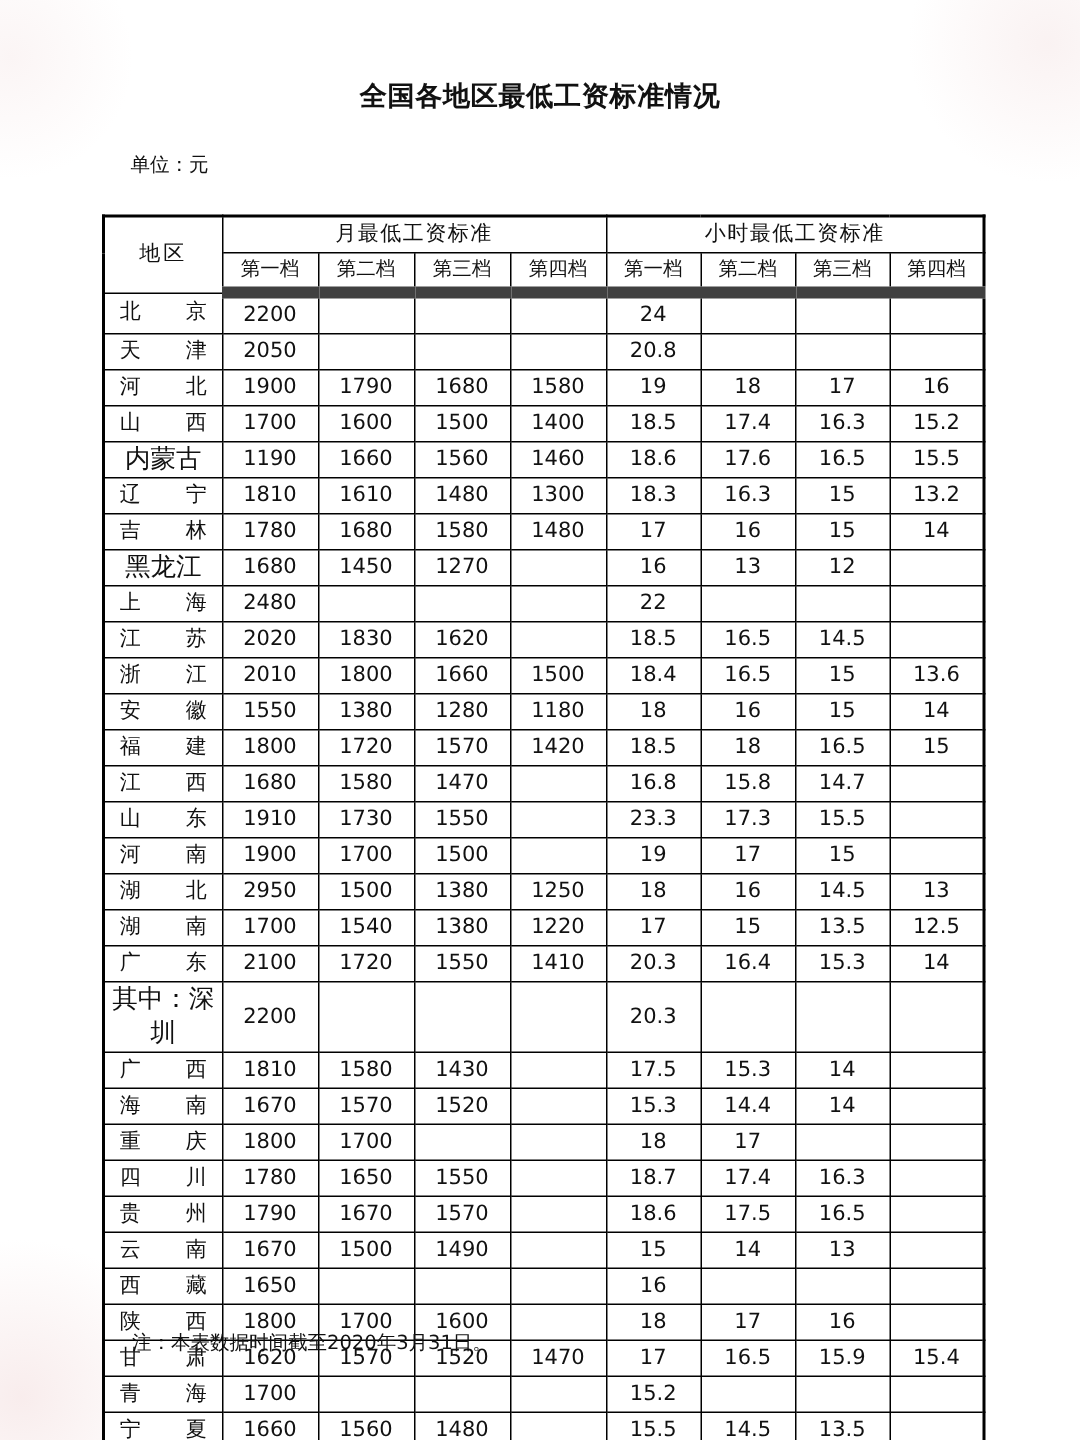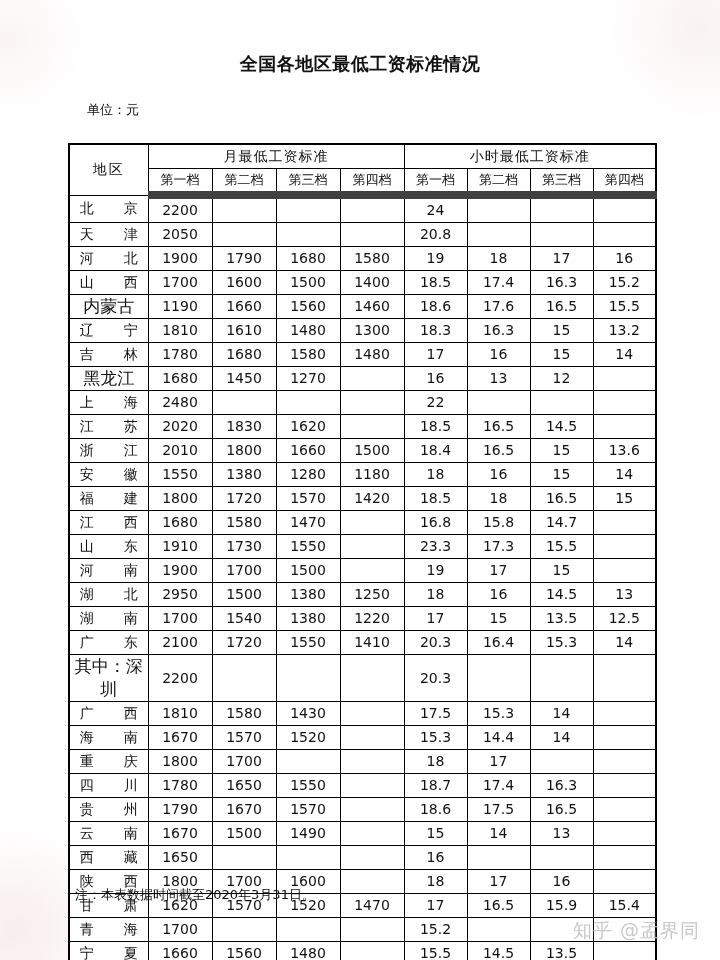--- a/index.html
+++ b/index.html
@@ -126,21 +126,21 @@
     font-size: 17px;
     letter-spacing: 0px;
   }
 
   td.num {
     font-size: 14px;
   }
 
   .footnote {
     position: absolute;
-    left: 75px;
+    left: 88px;
     top: 886px;
     font-size: 13px;
     text-align: right;
   }
 
   .watermark {
     position: absolute;
     right: 20px;
     top: 918px;
     font-size: 19px;
@@ -542,15 +542,14 @@
             <td class="num">16.2</td>
             <td class="num">15.4</td>
             <td class="num">14.6</td>
           </tr>
         </tbody>
     </table>
   </div>
 
   <div class="footnote">注：本表数据时间截至2020年3月31日。</div>
 
-  <div class="watermark">知乎 @孟界同</div>
 
 </div>
 
 </body></html>

